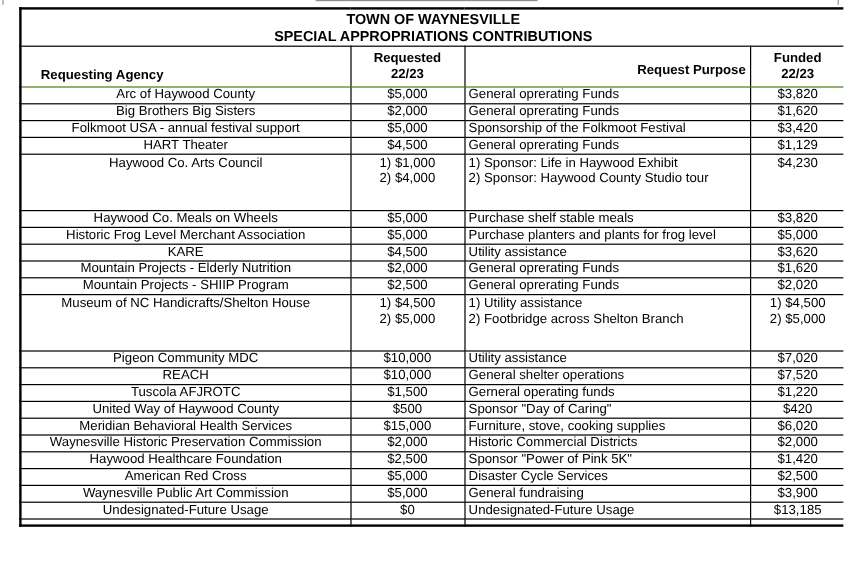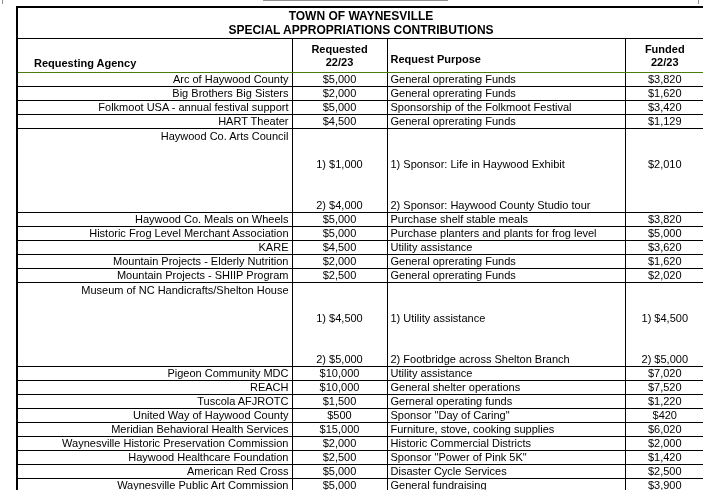--- a/index.html
+++ b/index.html
@@ -42,29 +42,29 @@
     font-weight: bold;
     font-size: 12px;
     line-height: 14px;
     white-space: normal;
     padding: 1px 0;
   }
   
   tr.header-row td { font-weight: bold; height: 27px; border-bottom: 1px solid #4d7c0f; }
   td.hdr-agency  { text-align: left; vertical-align: bottom; padding-bottom: 2px; padding-left: 16px; }
   td.hdr-stack   { text-align: center; vertical-align: middle; line-height: 13px; white-space: normal; }
-  td.hdr-purpose { text-align: left; vertical-align: bottom; padding-bottom: 6px; margin-left: 45px; }
-
-  td.c-agency { text-align: right; }
+  td.hdr-purpose { text-align: right; vertical-align: bottom; padding-bottom: 6px; margin-left: 45px; }
+
+  td.c-agency { text-align: center; }
   td.c-req    { text-align: center; }
   td.c-pur    { text-align: left; }
   td.c-fund   { text-align: center; }
 
   tr.tall td { height: 45px; vertical-align: top; padding-top: 1px; }
-  tr.tall td div { line-height: 13px; margin-top: 28px; }
+  tr.tall td div { line-height: 13px; }
 
   tr.gap-row td { height: 4px; padding: 0; }
 
   tr.total-row td { height: 20px; font-weight: bold; }
   td.total-label { text-align: center; }
   .acct { display: flex; justify-content: space-between; padding: 0 3px; }
   .acct span { line-height: 20px; }
 </style>
 </head>
 <body>
@@ -132,21 +132,21 @@
       <td class="c-agency">Haywood Co. Arts Council</td>
       <td class="c-req">
         <div>1) $1,000</div>
         <div>2) $4,000</div>
       </td>
       <td class="c-pur">
         <div>1) Sponsor: Life in Haywood Exhibit</div>
         <div>2) Sponsor: Haywood County Studio tour</div>
       </td>
       <td class="c-fund">
-        <div>$2,010</div>
+        <div>$4,230</div>
       </td>
     </tr>
 
     <tr>
       <td class="c-agency">Haywood Co. Meals on Wheels</td>
       <td class="c-req">$5,000</td>
       <td class="c-pur">Purchase shelf stable meals</td>
       <td class="c-fund">$3,820</td>
     </tr>
     <tr>

